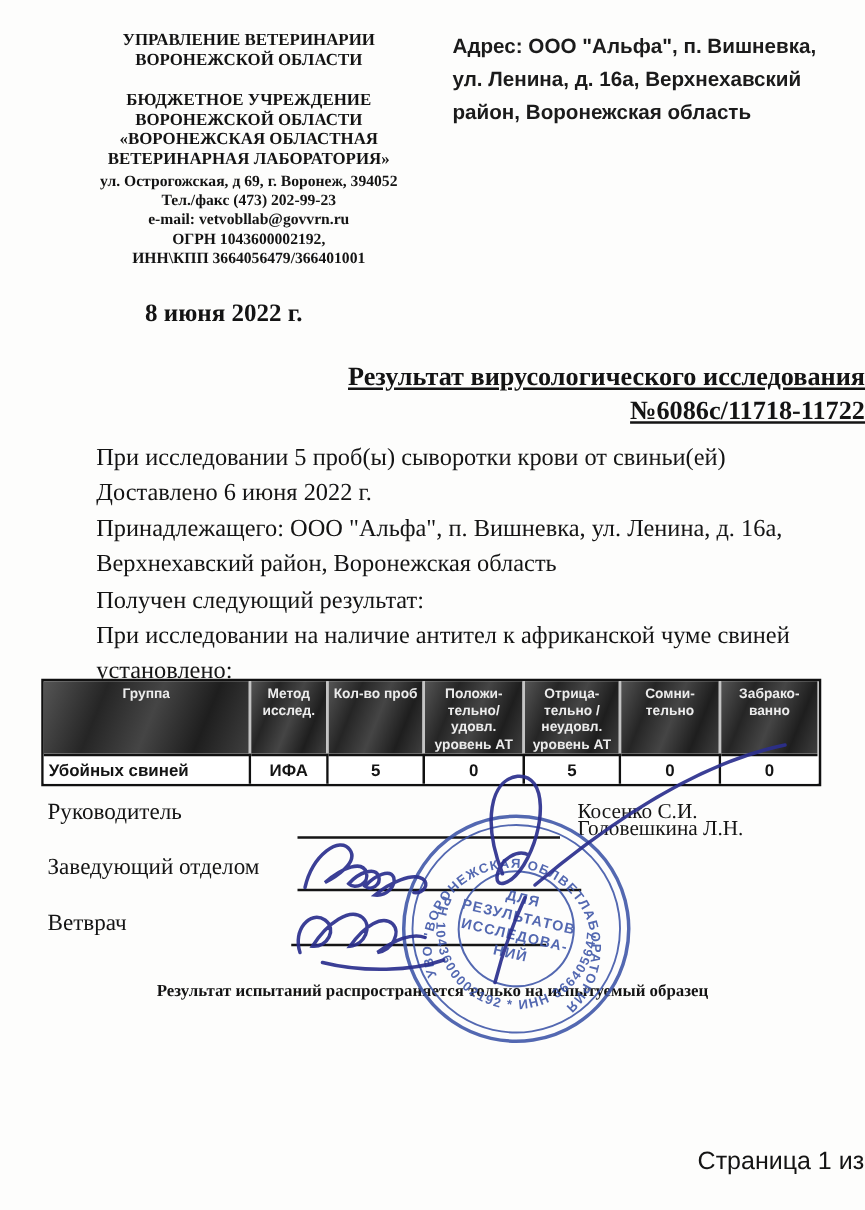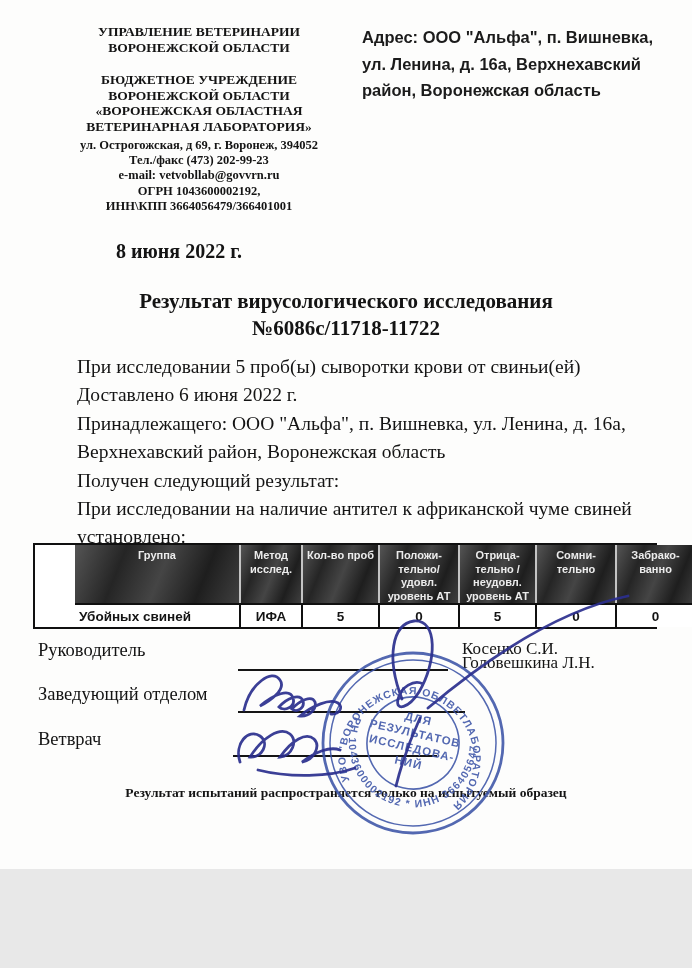--- a/index.html
+++ b/index.html
@@ -1,18 +1,18 @@
 <!DOCTYPE html>
 <html><head>
 <meta charset="utf-8">
 <style>
   * { margin:0; padding:0; box-sizing:border-box; }
   html,body { background:#e8e8e8; }
   .page {
-    position:relative; width:692px; height:869px; margin:0 auto;
+    position:relative; width:692px; height:968px; margin:0 auto;
     background:#fdfdfc; color:#141414; overflow:hidden;
     font-family:"Liberation Serif", serif;
   }
   .abs { position:absolute; }
   .pre { white-space:pre-line; }
 
   
   .org { left:36px; top:24px; width:326px; text-align:center; font-weight:bold; }
   .org-mgmt { font-size:13.5px; line-height:15.5px; }
   .org-inst { font-size:13.5px; line-height:15.5px; margin-top:17px; }
@@ -21,31 +21,31 @@
   
   .addr {
     left:362px; top:24px; width:326px;
     font-family:"Liberation Sans", sans-serif;
     font-weight:bold; font-size:16.5px; line-height:26.5px; color:#1b1b1b;
   }
   .kome { left:364px; top:213px; font-size:19px; }
   .docdate { left:116px; top:240px; font-size:20px; font-weight:bold; }
 
   
-  .title { left:0; top:288px; width:692px; text-align:center;
-           font-size:21px; font-weight:bold; line-height:27px; }
+  .title { left:0; top:288px; width:692px; text-align:right;
+           font-size:21px; font-weight:bold; line-height:27px;text-decoration:underline; }
 
   
   .body-text { left:36px; top:353px; width:640px; font-size:19.5px;margin-left:41px; }
   .body-text .bl { line-height:28.4px; }
 
   
   .rtable { left:33px; top:543px; width:624px; border:2.5px solid #101010; background:#fff;
             font-family:"Liberation Sans", sans-serif; }
-  .trow { display:grid; grid-template-columns:166px 62px 77px 80px 77px 80px 77px;margin-left:40px; }
+  .trow { display:grid; grid-template-columns:166px 62px 77px 80px 77px 80px 77px; }
   .th {
     background:linear-gradient(112deg,#555 0%,#252525 28%,#454545 52%,#1e1e1e 76%,#3f3f3f 100%);
     color:#ececec; font-size:11px; font-weight:bold; line-height:13.5px;
     text-align:center; padding:4px 1px 2px; height:58px;
     border-right:2px solid #c4c4c4; white-space:pre-line;
   }
   .th:last-child { border-right:none; }
   .td {
     font-size:13.5px; font-weight:bold; text-align:center; padding:4px 2px 3px;
     border-right:2px solid #101010; border-top:2.5px solid #101010; background:#fff;

